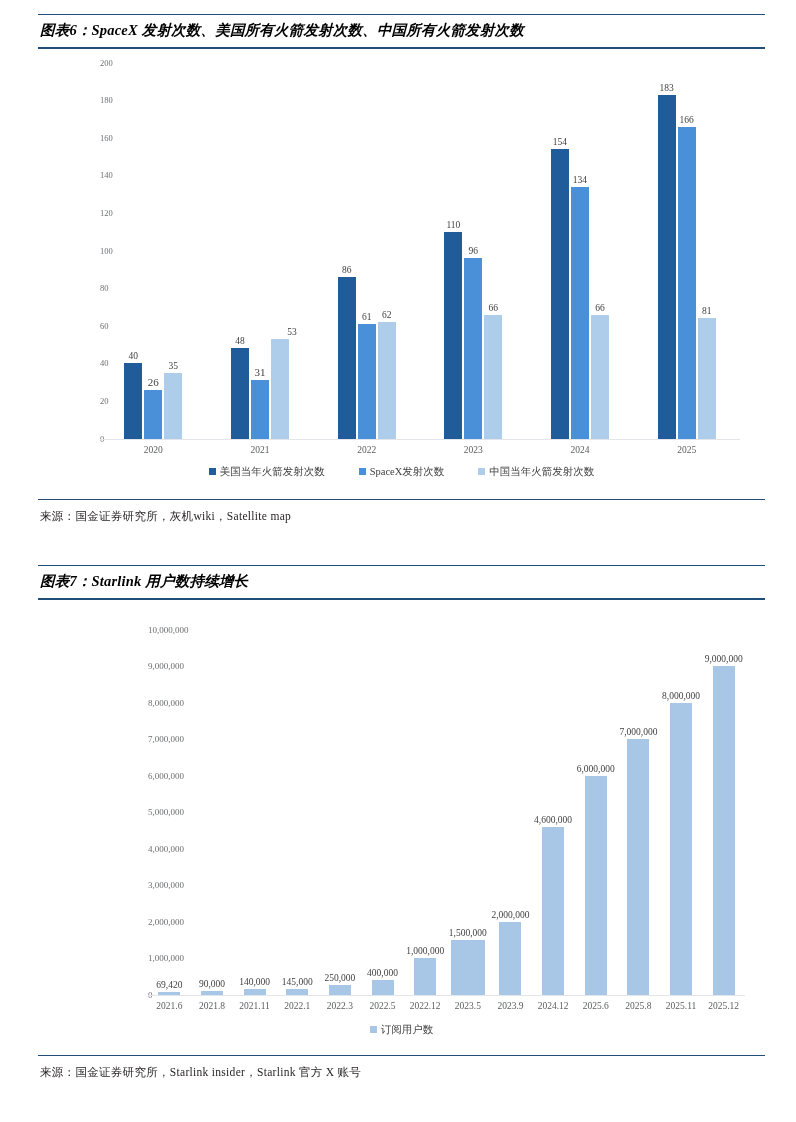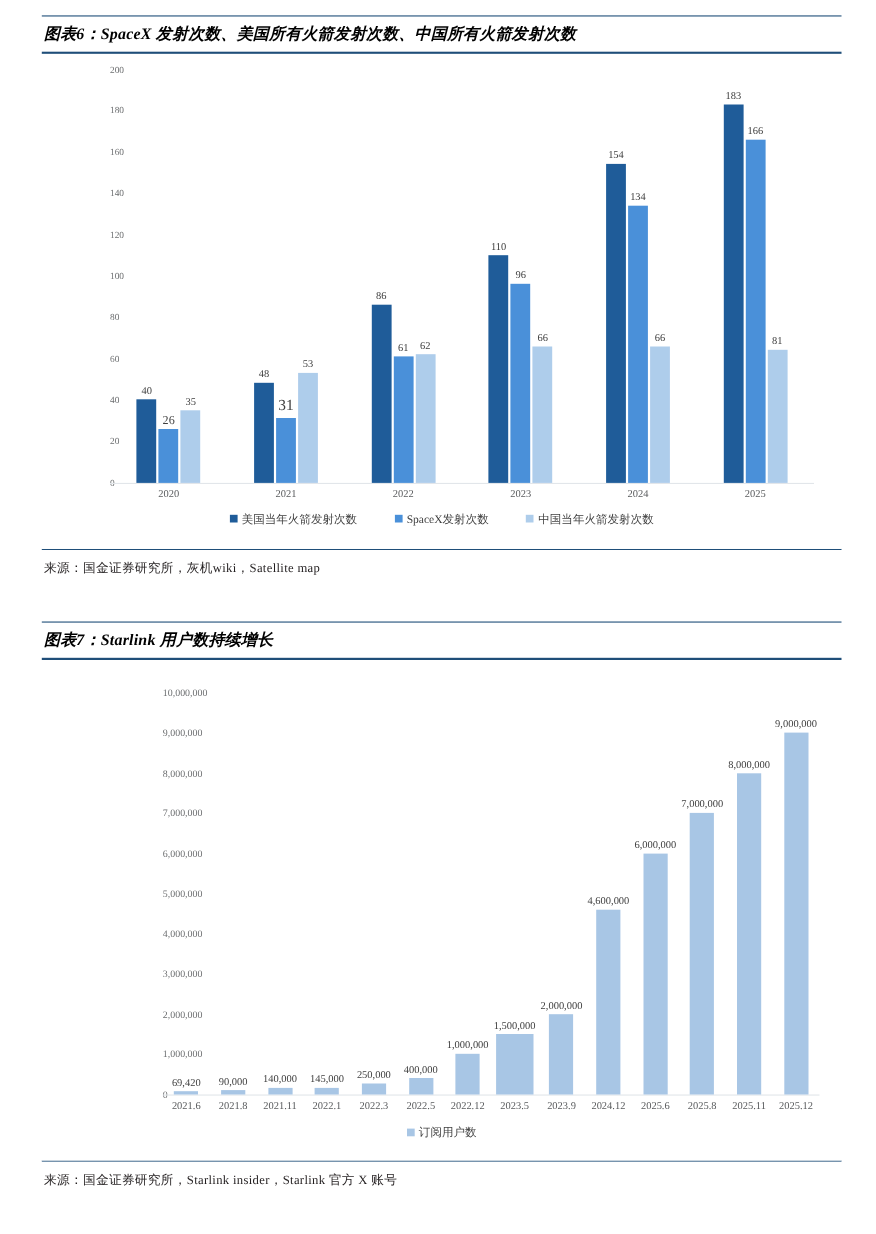--- a/index.html
+++ b/index.html
@@ -149,24 +149,24 @@
           <div class="bar" style="width: 18px; height: 65.8px; background: rgb(174, 205, 235);">
             <div class="dl" style="font-size: 9.5px;">35</div>
           </div>
         </div>
         <div class="xtick" style="left: 115.333px; top: 396px; font-size: 9.5px;">2020</div>
         <div class="group" style="left: 168.667px; width: 106.667px; bottom: 60px; gap: 2px;">
           <div class="bar" style="width: 18px; height: 90.24px; background: rgb(31, 92, 153);">
             <div class="dl" style="font-size: 9.5px;">48</div>
           </div>
           <div class="bar" style="width: 18px; height: 58.28px; background: rgb(74, 144, 217);">
-            <div class="dl" style="font-size: 14px;">31</div>
+            <div class="dl" style="font-size: 11px;">31</div>
           </div>
           <div class="bar" style="width: 18px; height: 99.64px; background: rgb(174, 205, 235);">
-            <div class="dl" style="font-size: 9.5px;">53</div>
+            <div class="dl" style="font-size: 9.5px; margin-left: 12px;">53</div>
           </div>
         </div>
         <div class="xtick" style="left: 222px; top: 396px; font-size: 9.5px;">2021</div>
         <div class="group" style="left: 275.333px; width: 106.667px; bottom: 60px; gap: 2px;">
           <div class="bar" style="width: 18px; height: 161.68px; background: rgb(31, 92, 153);">
             <div class="dl" style="font-size: 9.5px;">86</div>
           </div>
           <div class="bar" style="width: 18px; height: 114.68px; background: rgb(74, 144, 217);">
             <div class="dl" style="font-size: 9.5px;">61</div>
           </div>

